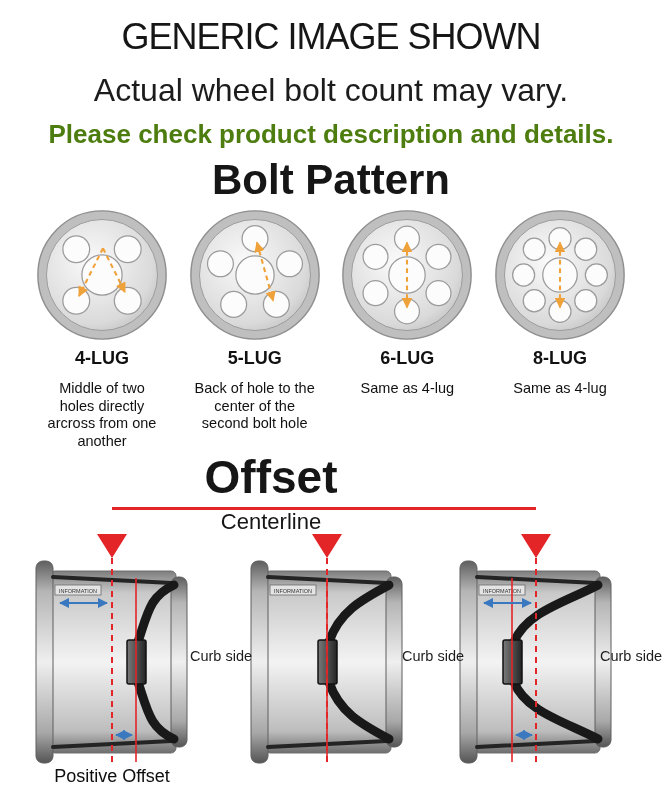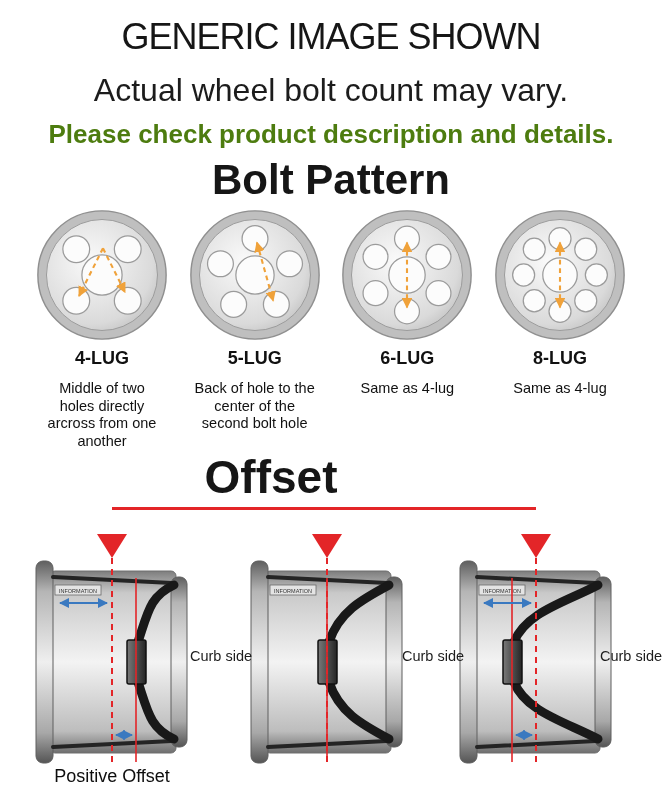--- a/index.html
+++ b/index.html
@@ -180,20 +180,21 @@
         <div class="lug-label">8-LUG</div>
         <div class="lug-desc">Same as 4-lug</div>
       </div>
 
     </div>
   </div>
 
   <div class="offset-area">
     <div class="offset-heading">Offset</div>
     <div class="centerline-bar"></div>
+    <div class="centerline-label">Centerline</div>
     <div class="tri tri1"></div>
     <div class="tri tri2"></div>
     <div class="tri tri3"></div>
 
     <div class="wheel wheel1">
       <svg viewBox="0 0 168 208" width="168" height="208">
         <rect x="22" y="13" width="126" height="182" rx="5" fill="url(#gBarrel)" stroke="#6f6f6f" stroke-width="1"></rect>
         <rect x="8" y="3" width="17" height="202" rx="7" fill="url(#gLip)" stroke="#5e5e5e" stroke-width="1"></rect>
         <rect x="143" y="19" width="16" height="170" rx="7" fill="url(#gLip)" stroke="#5e5e5e" stroke-width="1"></rect>
         <path d="M25,19 L144,25" stroke="#242424" stroke-width="4" stroke-linecap="round" fill="none"></path>

